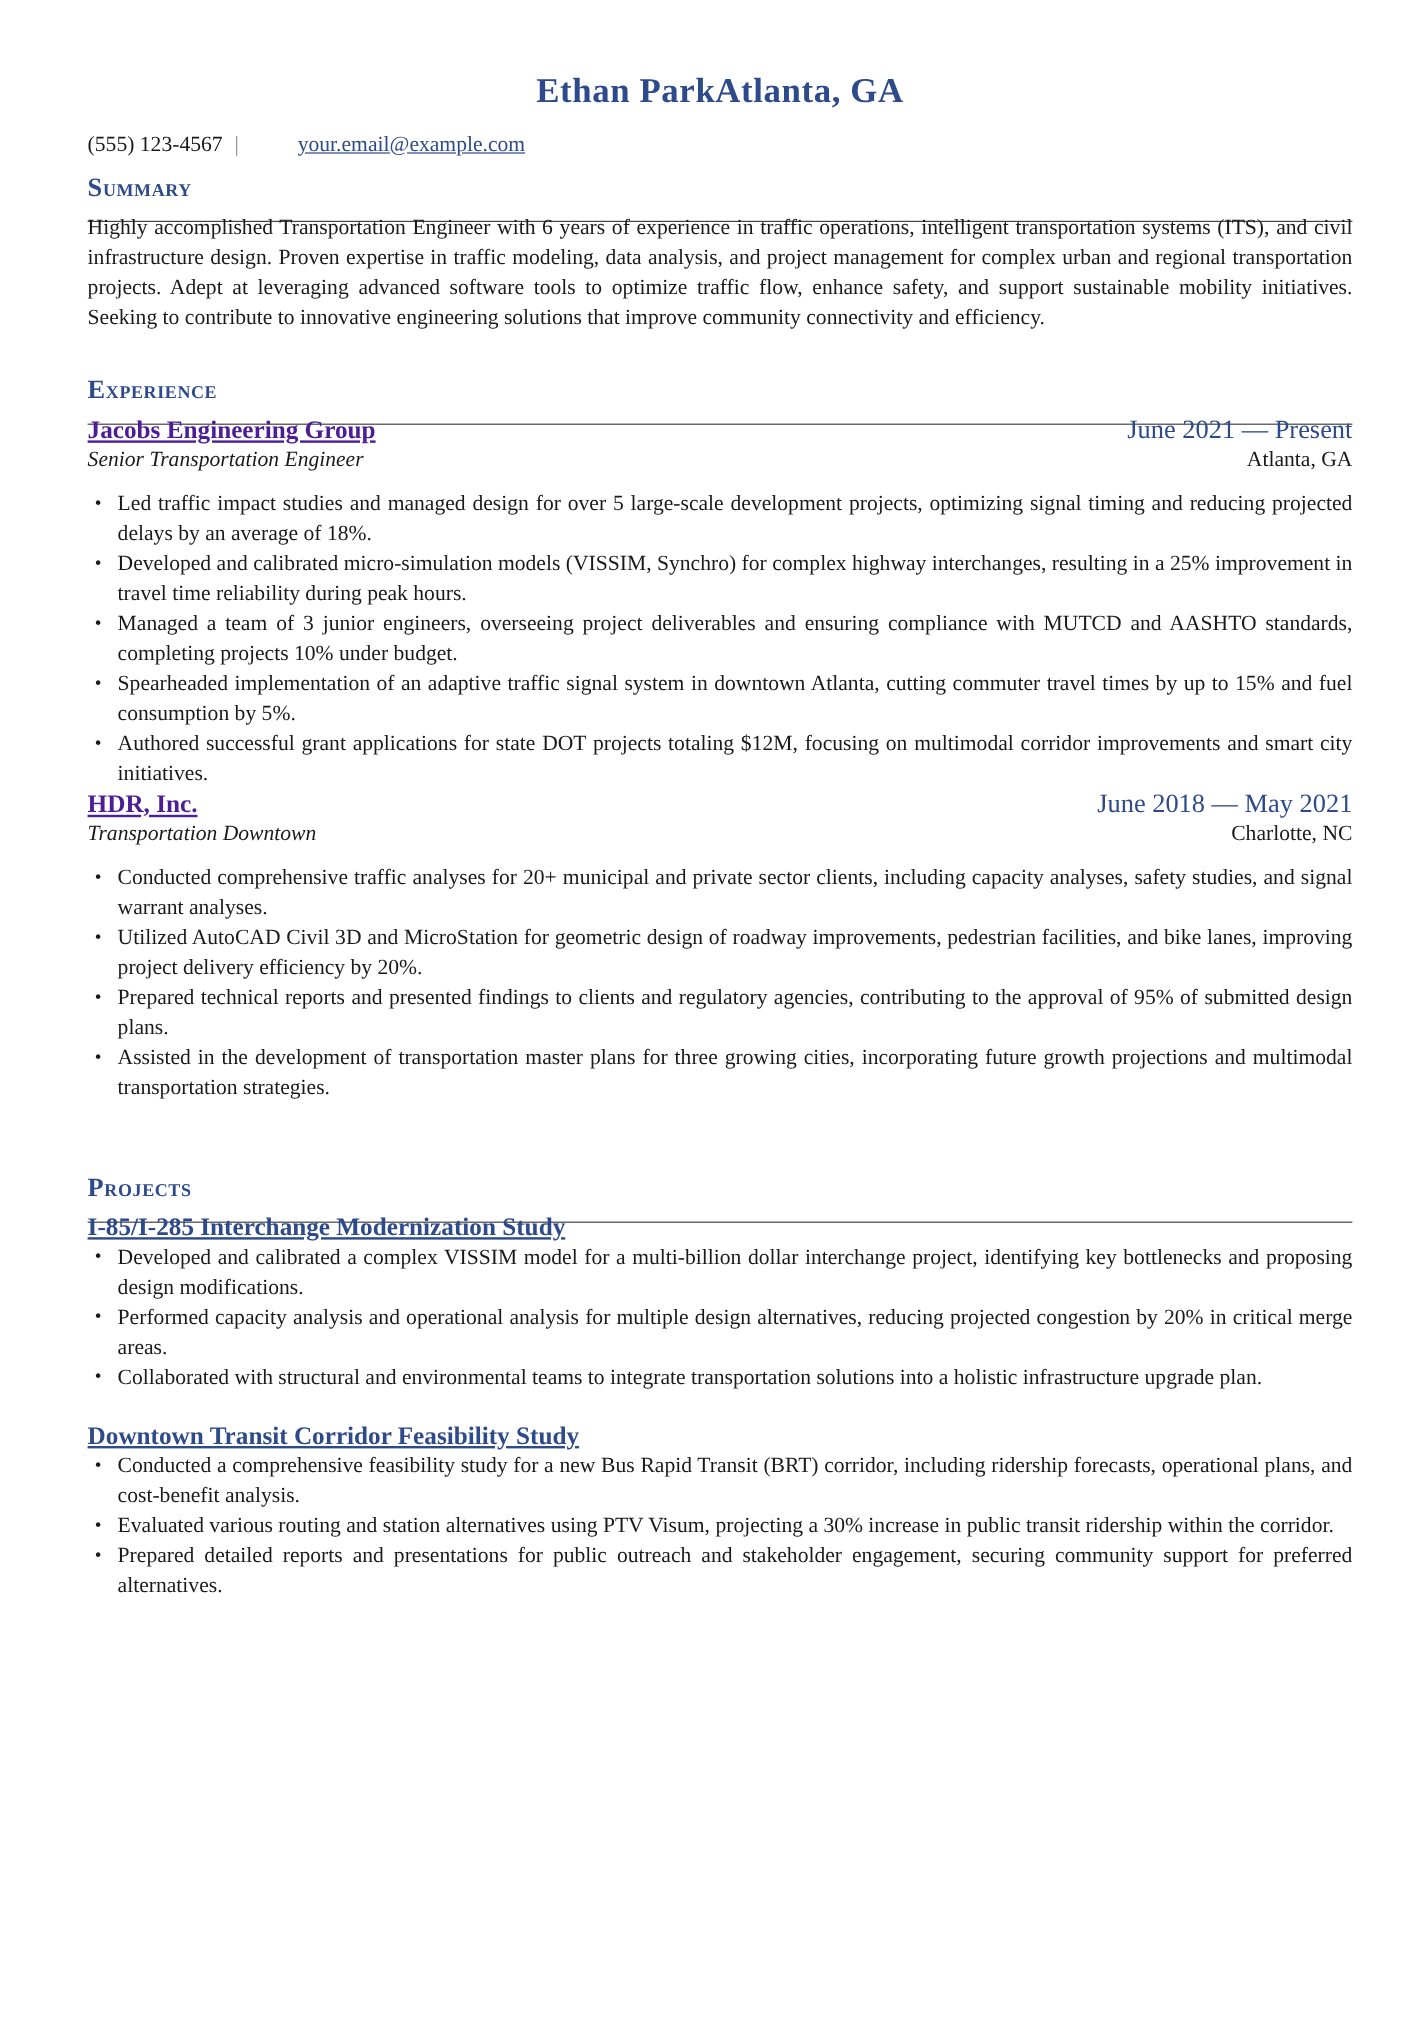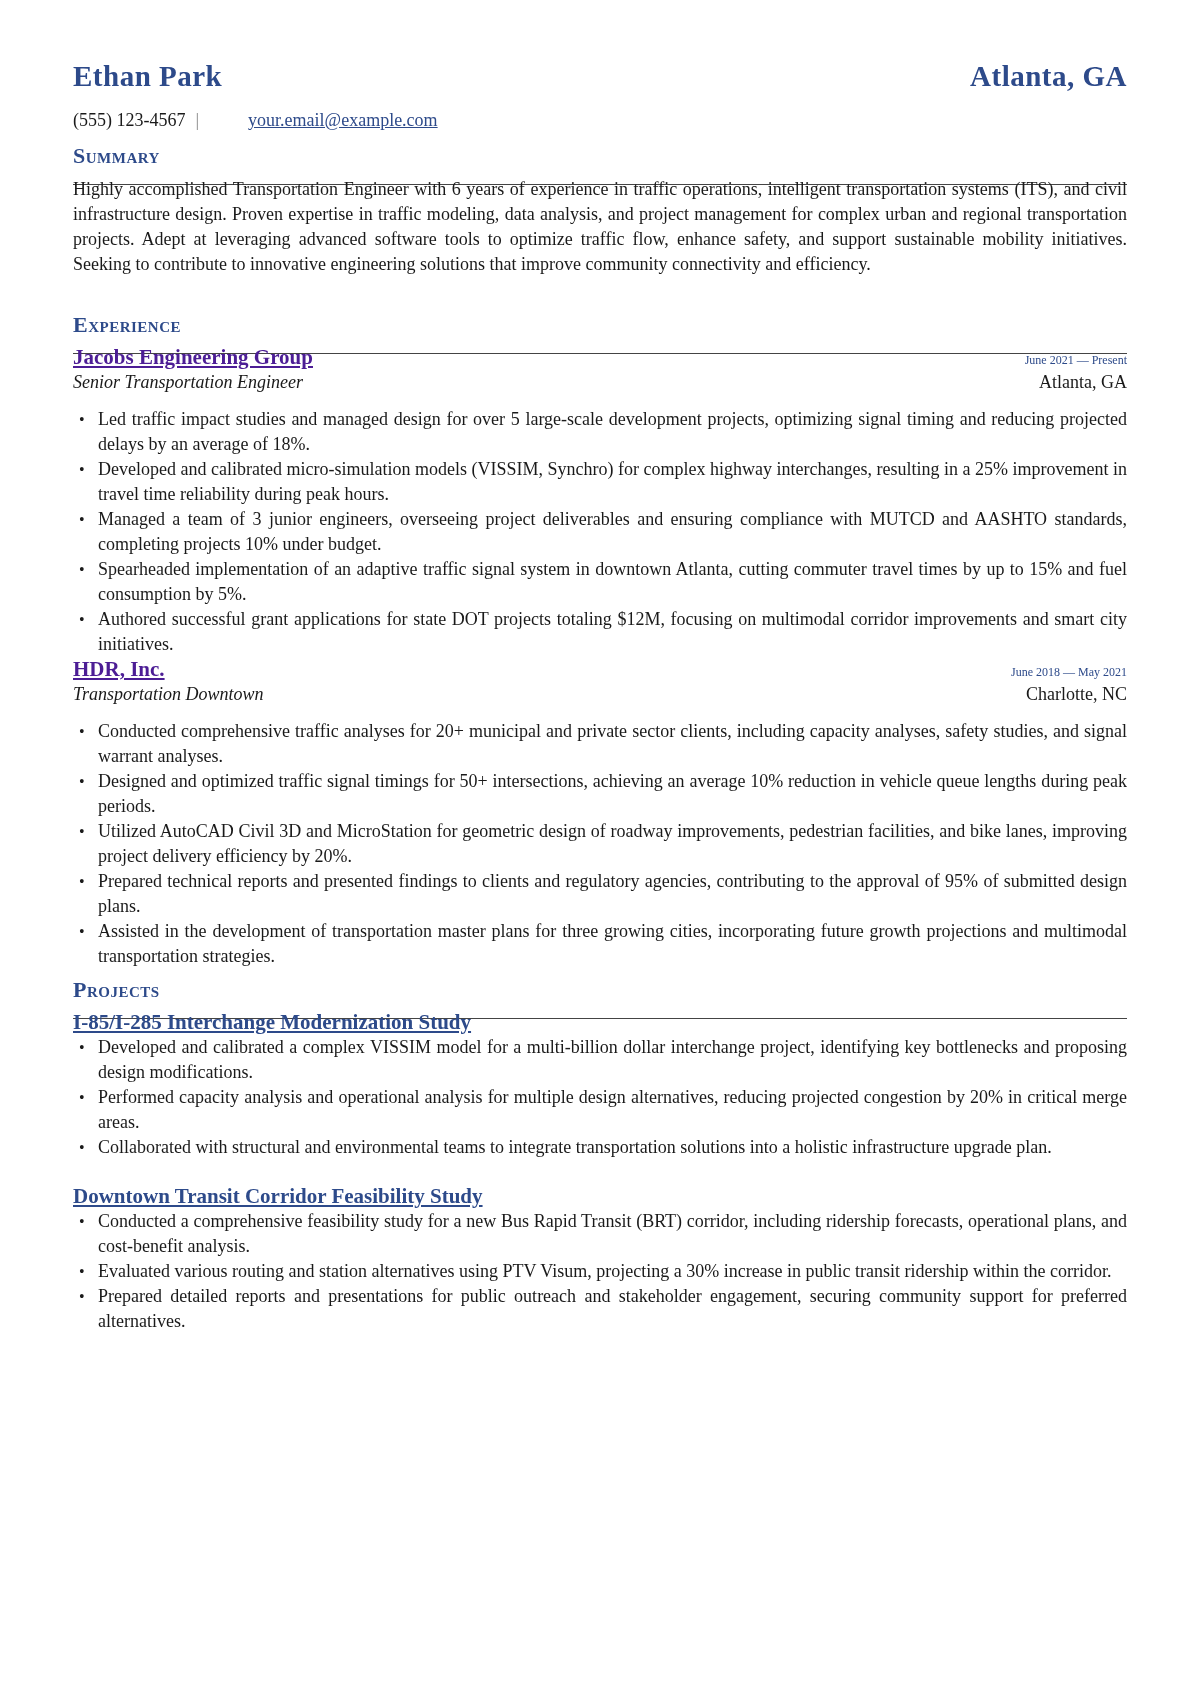--- a/index.html
+++ b/index.html
@@ -3,37 +3,37 @@
 <meta charset="utf-8">
 <style>
   html, body { margin: 0; padding: 0; background: #ffffff; }
   body {
     width: 1190px; height: 1683px; position: relative;
     font-family: "Liberation Serif", "DejaVu Serif", serif;
     color: #1a1a1a;
   }
   .page { position: absolute; left: 73px; top: 0; width: 1054px; }
 
-  .header-row { position: absolute; top: 60px; left: 0; width: 1054px; display: flex; justify-content: space-between; align-items: baseline; }
+  .header-row { position: absolute; top: 60px; left: 0; width: 1054px; display: flex; justify-content: center; align-items: baseline; }
   .name { font-size: 29px; font-weight: bold; color: #2d4a8a; letter-spacing: 0.5px; }
   .hloc { font-size: 29px; font-weight: bold; color: #2d4a8a; letter-spacing: 0.5px; }
   .contact { position: absolute; top: 110px; left: 0; font-size: 18px; }
   .contact .sep { color: #888; margin: 0 10px; }
   .contact a { color: #2d4a8a; text-decoration: underline; margin-left: 39px; }
 
   .section-title {
     position: absolute; left: 0; width: 1054px;
     font-size: 22px; font-weight: bold; color: #2d4a8a; font-variant: small-caps; letter-spacing: 0.5px;
     border-bottom: 1.5px solid #444; padding-bottom: 15px; line-height: 26px;
   }
   .para { position: absolute; left: 0; width: 1054px; font-size: 18px; line-height: 25px; text-align: justify; }
 
   .entry-head { position: absolute; left: 0; width: 1054px; display: flex; justify-content: space-between; align-items: baseline; }
   .company { font-size: 21px; font-weight: bold; color: #4c1d95; text-decoration: underline; }
-  .dates { font-size: 12px; color: #2d4a8a; }
+  .dates { font-size: 22px; color: #2d4a8a; }
   .role { font-size: 18px; font-style: italic; }
   .loc { font-size: 18px; }
 
   ul.bullets { position: absolute; left: 0; width: 1054px; margin: 0; padding: 0; list-style: none; }
   ul.bullets li { position: relative; padding-left: 25px; font-size: 18px; line-height: 25px; text-align: justify; }
   ul.bullets li::before { content: "\2022"; position: absolute; left: 6px; top: 0; font-size: 16px; }
   .project-title { position: absolute; left: 0; font-size: 21px; font-weight: bold; color: #2d4a8a; }
 </style>
 </head>
 <body>
@@ -72,21 +72,20 @@
   <div class="entry-head" style="top:657px;">
     <a href="#" class="company">HDR, Inc.</a>
     <span class="dates">June 2018 — May 2021</span>
   </div>
   <div class="entry-head" style="top:684px;">
     <span class="role">Transportation Downtown</span>
     <span class="loc">Charlotte, NC</span>
   </div>
   <ul class="bullets" style="top:719px;">
     <li>Conducted comprehensive traffic analyses for 20+ municipal and private sector clients, including capacity analyses, safety studies, and signal warrant analyses.</li>
-    <li>Designed and optimized traffic signal timings for 50+ intersections, achieving an average 10% reduction in vehicle queue lengths during peak periods.</li>
     <li>Utilized AutoCAD Civil 3D and MicroStation for geometric design of roadway improvements, pedestrian facilities, and bike lanes, improving project delivery efficiency by 20%.</li>
     <li>Prepared technical reports and presented findings to clients and regulatory agencies, contributing to the approval of 95% of submitted design plans.</li>
     <li>Assisted in the development of transportation master plans for three growing cities, incorporating future growth projections and multimodal transportation strategies.</li>
   </ul>
 
   <div class="section-title" style="top:977px;">Projects</div>
 
   <a href="#" class="project-title" style="top:1010px;">I-85/I-285 Interchange Modernization Study</a>
   <ul class="bullets" style="top:1035px;">
     <li>Developed and calibrated a complex VISSIM model for a multi-billion dollar interchange project, identifying key bottlenecks and proposing design modifications.</li>

